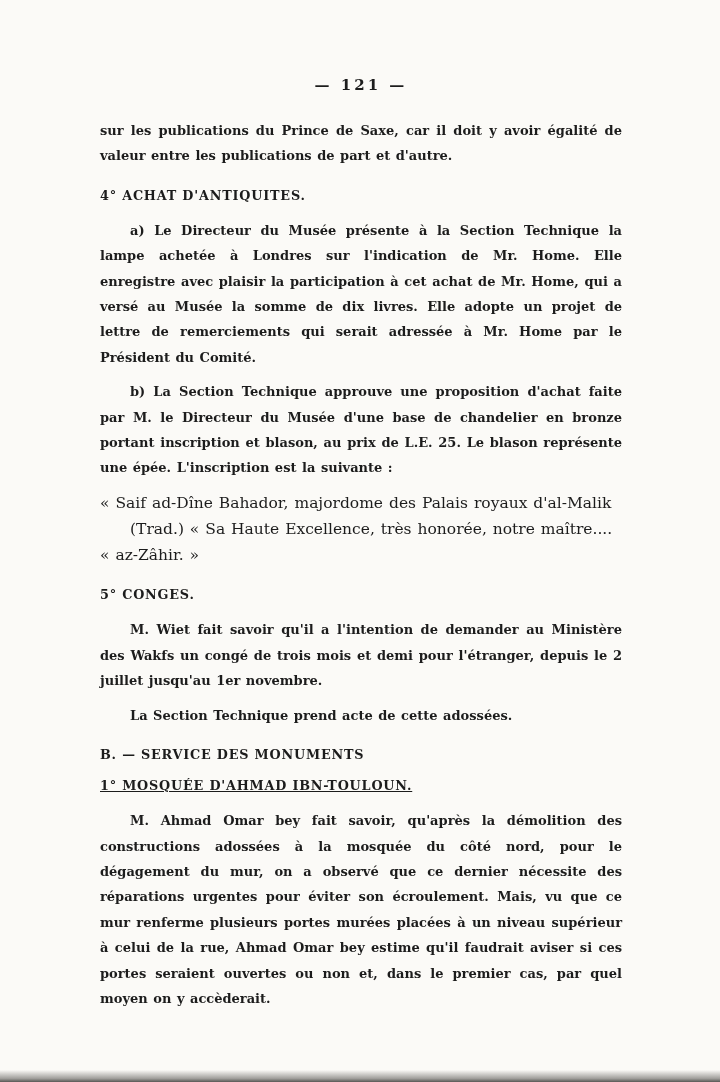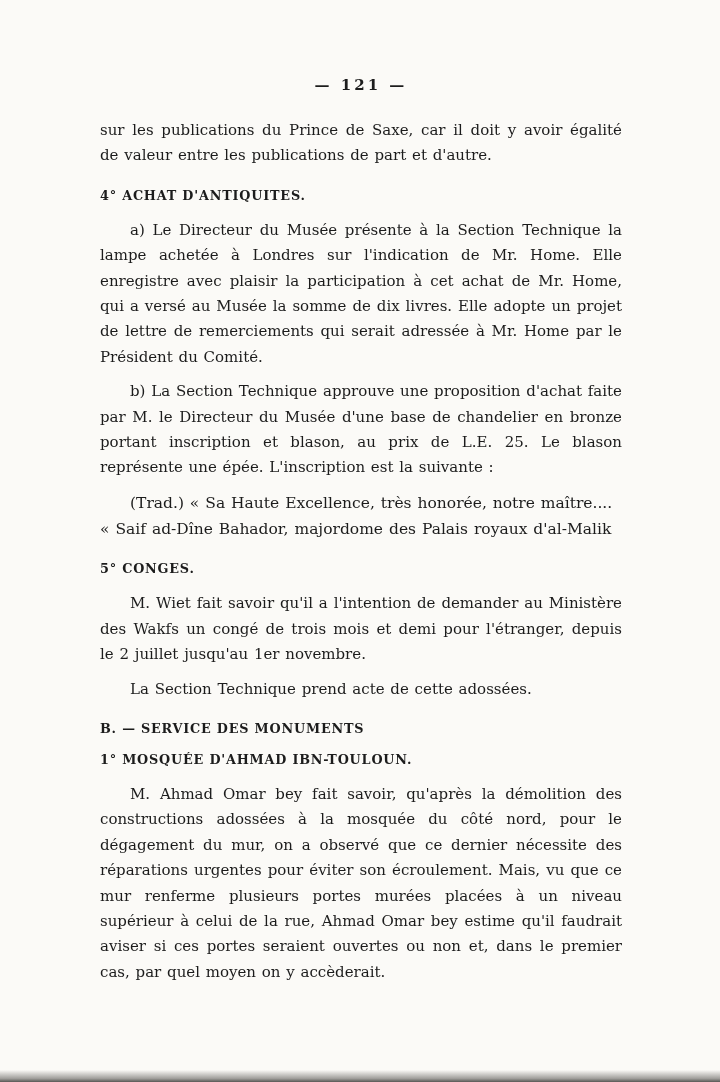--- a/index.html
+++ b/index.html
@@ -23,38 +23,40 @@
     position: relative;
   }
   .page-number {
     text-align: center;
     font-weight: bold;
     font-size: 15px;
     letter-spacing: 3px;
     margin-bottom: 24px;
   }
   .para {
-    font-size: 15px;
+    font-size: 13px;
     line-height: 25.4px;
     text-align: justify;
     margin: 8px 0 9px 0;
     text-indent: 30px;
     word-spacing: 1px;
+    font-weight: bold;
   }
   .para.no-indent {
     text-indent: 0;
   }
   .heading {
     font-size: 12.8px;
     font-weight: bold;
     letter-spacing: 0.8px;
     margin: 19px 0 15px 0;
   }
   .heading.sub {
     margin-top: 16px;
+    text-decoration: underline;
   }
   .inscription {
     margin: 4px 0 9px 0;
   }
   .inscription .line {
     font-size: 15.5px;
     line-height: 26.2px;
     text-align: left;
     word-spacing: 1px;
   }
@@ -80,22 +82,23 @@
 
   <p class="para no-indent">sur les publications du Prince de Saxe, car il doit y avoir égalité de valeur entre les publications de part et d'autre.</p>
 
   <div class="heading">4° ACHAT D'ANTIQUITES.</div>
 
   <p class="para">a) Le Directeur du Musée présente à la Section Technique la lampe achetée à Londres sur l'indication de Mr. Home. Elle enregistre avec plaisir la participation à cet achat de Mr. Home, qui a versé au Musée la somme de dix livres. Elle adopte un projet de lettre de remerciements qui serait adressée à Mr. Home par le Président du Comité.</p>
 
   <p class="para">b) La Section Technique approuve une proposition d'achat faite par M. le Directeur du Musée d'une base de chandelier en bronze portant inscription et blason, au prix de L.E. 25. Le blason représente une épée. L'inscription est la suivante :</p>
 
   <div class="inscription">
+    <div class="line">« Saif ad-Dîne Bahador, majordome des Palais royaux d'al-Malik</div>
     <div class="line first">(Trad.) « Sa Haute Excellence, très honorée, notre maître....</div>
-    <div class="line">« Saif ad-Dîne Bahador, majordome des Palais royaux d'al-Malik</div>
+    <div class="line">« az-Zâhir. »</div>
   </div>
 
   <div class="heading">5° CONGES.</div>
 
   <p class="para">M. Wiet fait savoir qu'il a l'intention de demander au Ministère des Wakfs un congé de trois mois et demi pour l'étranger, depuis le 2 juillet jusqu'au 1er novembre.</p>
 
   <p class="para">La Section Technique prend acte de cette adossées.</p>
 
   <div class="heading">B. — SERVICE DES MONUMENTS</div>
 

